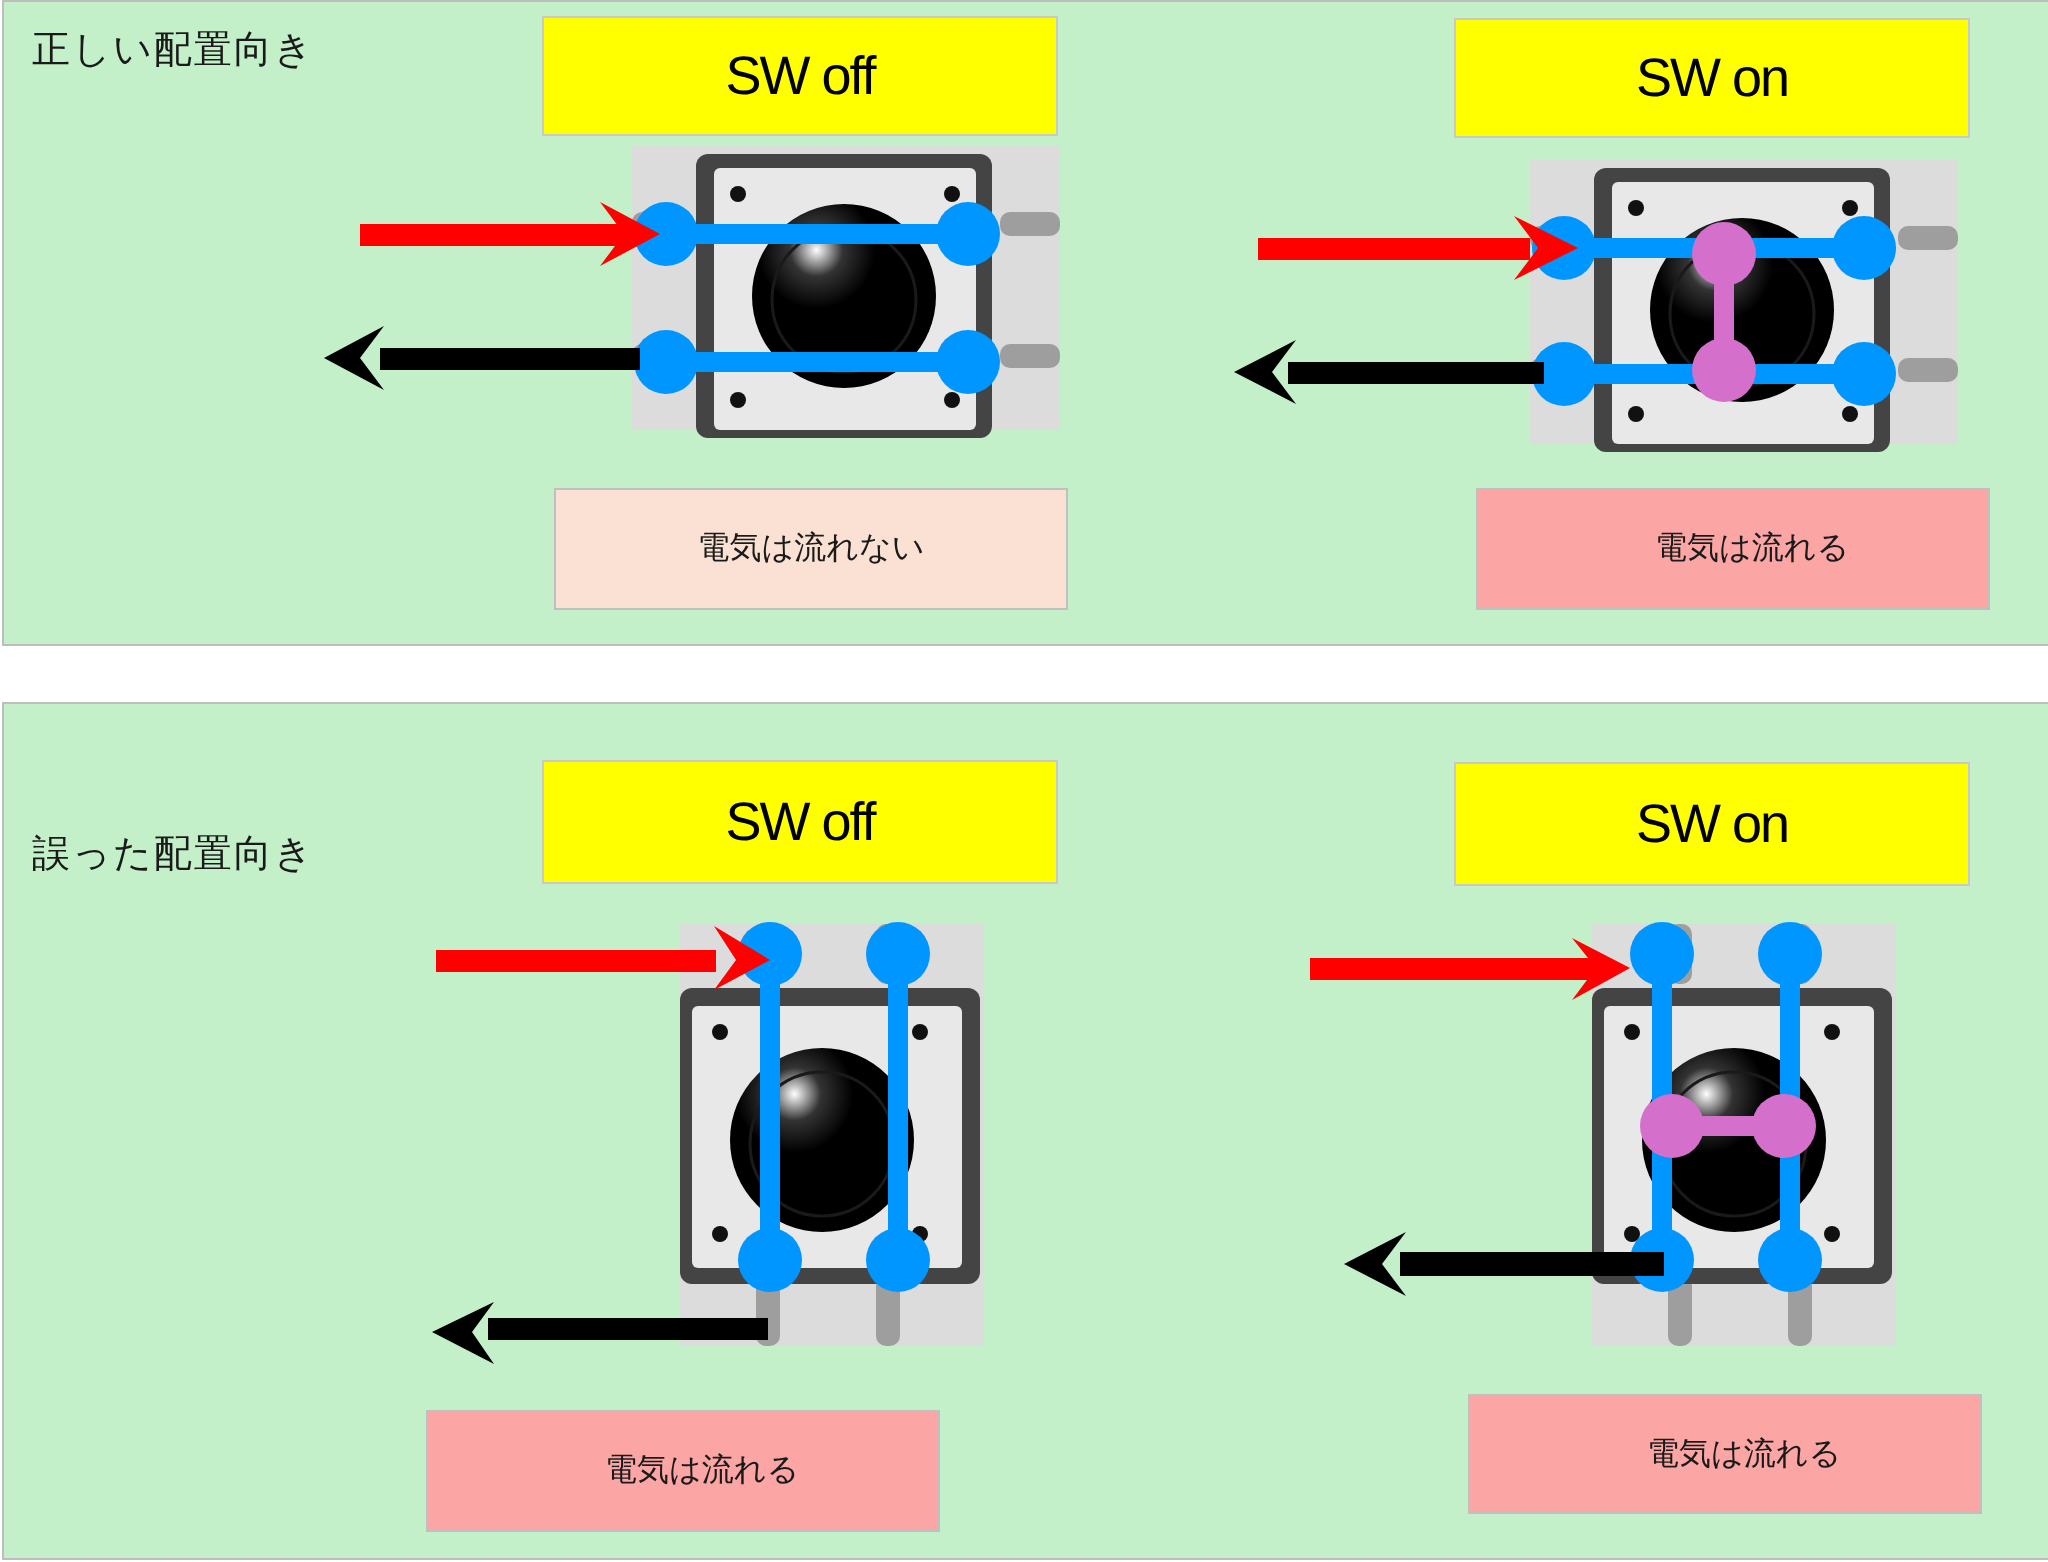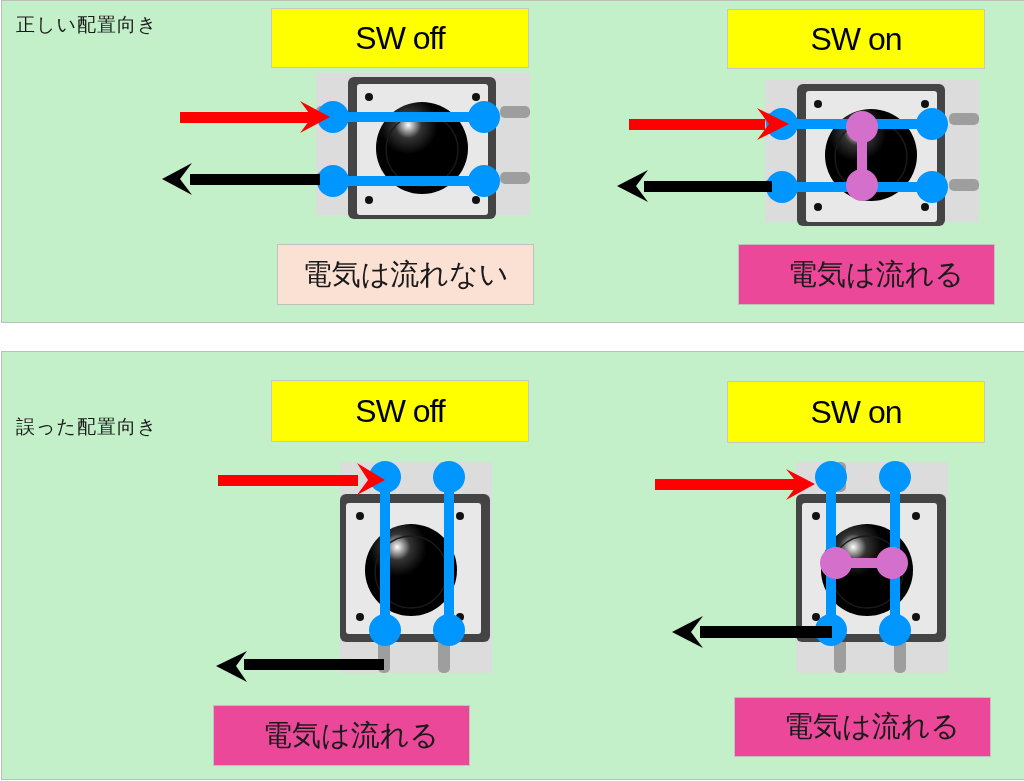--- a/index.html
+++ b/index.html
@@ -5,27 +5,27 @@
   html, body { margin:0; padding:0; background:#ffffff; }
   body { width:1024px; height:781px; position:relative; overflow:hidden;
          font-family:"DejaVu Sans", sans-serif; }
   .panel { position:absolute; left:1px; width:1024px; background:#c3f0c8;
            border:1px solid #bdbdbd; box-sizing:border-box; }
   .panel-title { position:absolute; left:16px; font-size:19px; color:#1a1a1a;
                  letter-spacing:1px; }
   .sw-label { position:absolute; width:258px; height:60px; background:#ffff00;
               border:1px solid #c8c8c8; box-sizing:border-box; display:flex;
               align-items:center; justify-content:center;
-              font-family:"Liberation Sans", sans-serif; font-size:32px;
+              font-family:"Liberation Sans", sans-serif; font-size:27px;
               color:#000; letter-spacing:-1px; }
   .status { position:absolute; width:257px; height:61px; border:1px solid #c0c0c0;
             box-sizing:border-box; display:flex; align-items:center;
-            justify-content:center; font-size:29px; color:#1a1a1a; }
+            justify-content:center; font-size:16px; color:#1a1a1a; }
   .status.off { background:#fbe1d3; }
-  .status.on { background:#ec4899;padding-left:19px; }
+  .status.on { background:#fca5a5;padding-left:19px; }
   svg.diagram { position:absolute; left:0; top:0; width:1024px; height:781px; }
 </style>
 </head>
 <body>
 
 <div class="panel" style="top:0; height:323px;">
 </div>
 <div class="panel-title" style="top:12px;">正しい配置向き</div>
 <div class="sw-label" style="left:271px; top:8px;">SW off</div>
 <div class="sw-label" style="left:727px; top:9px;">SW on</div>

